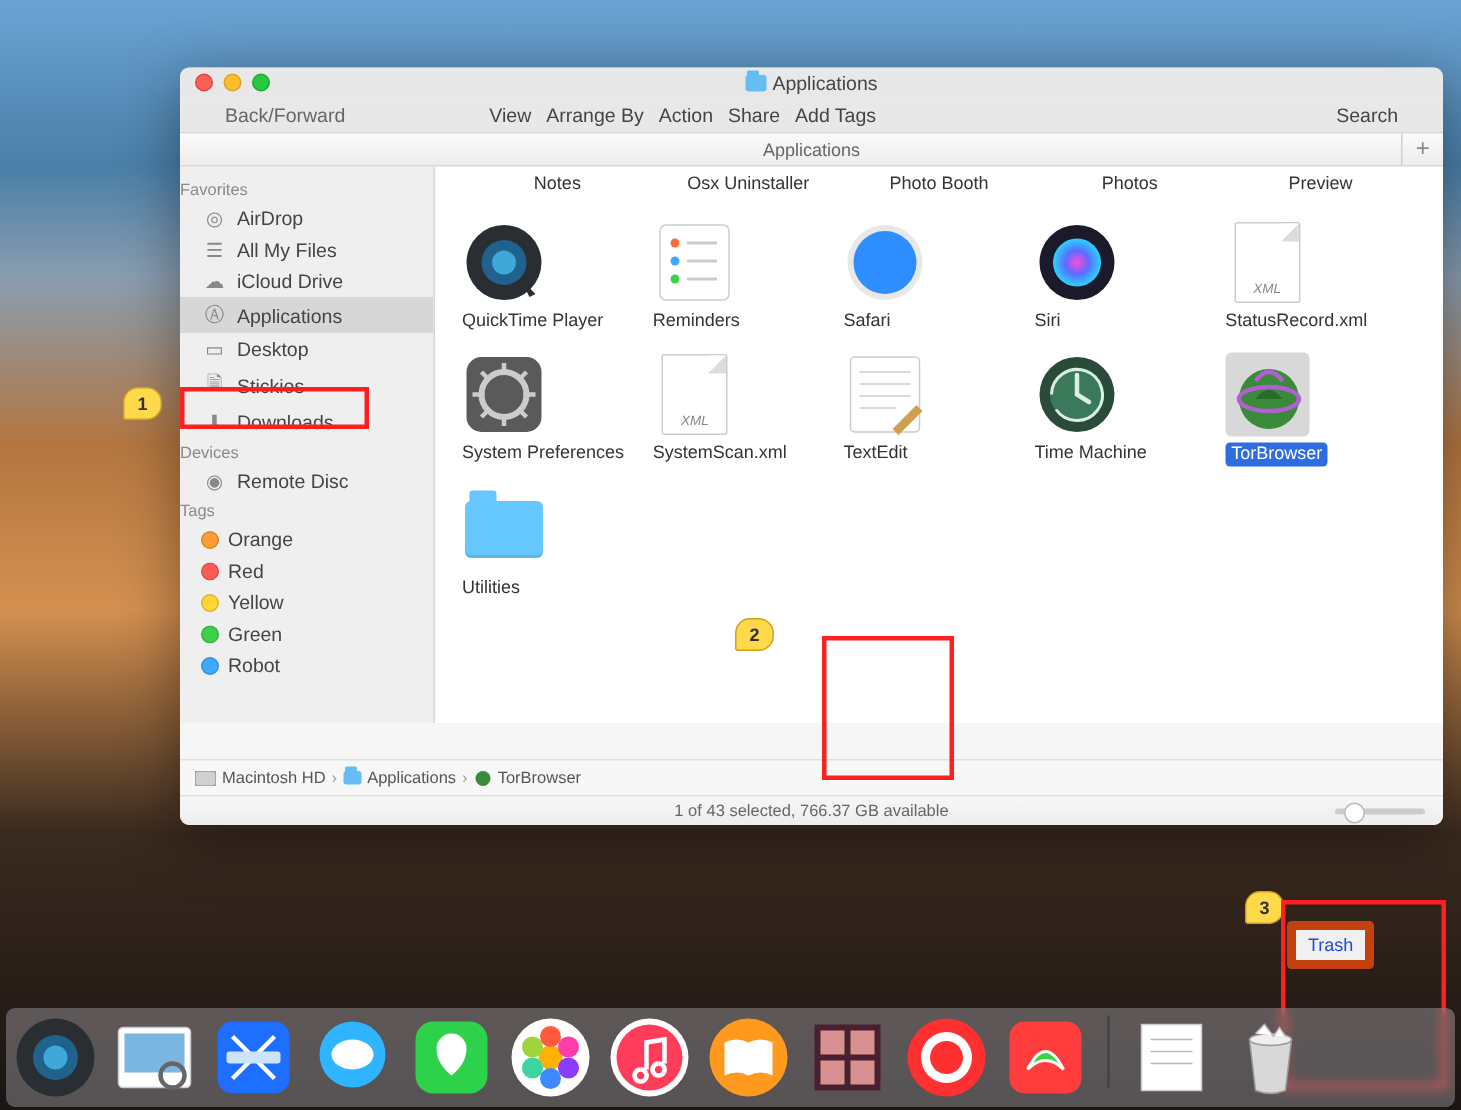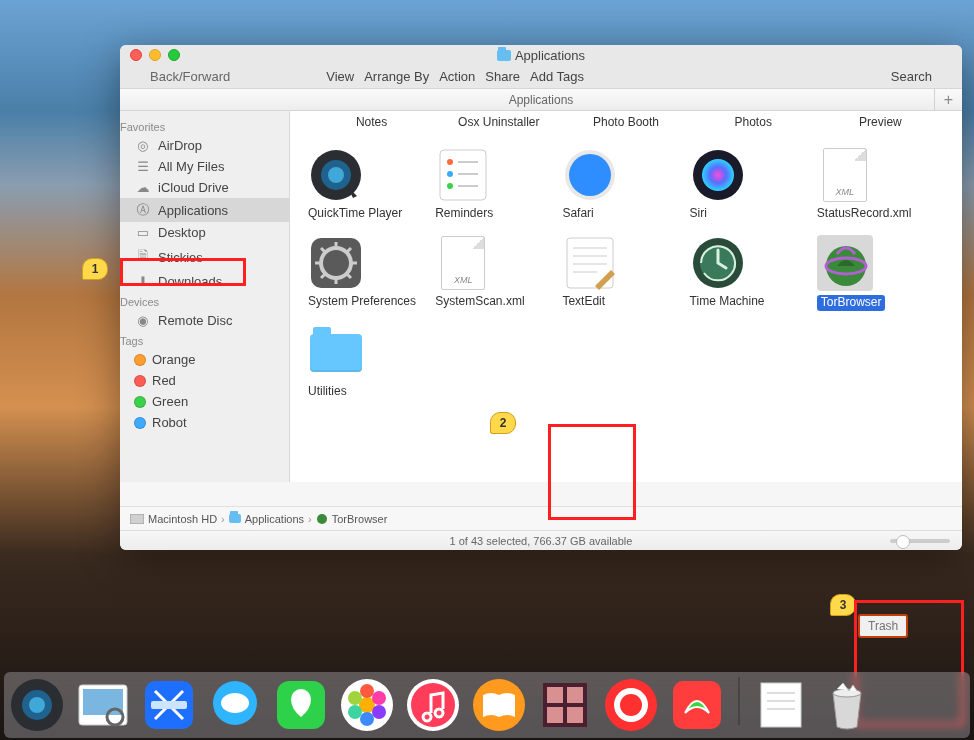--- a/index.html
+++ b/index.html
@@ -69,21 +69,21 @@
 .dock::before { content: ""; position: absolute; left: 4px; right: 4px; bottom: 2px; height: 66px; background: rgba(200,200,210,.35); border-radius: 6px; backdrop-filter: blur(4px); }
 .dock-item { width: 58px; height: 58px; position: relative; display: flex; align-items: center; justify-content: center; }
 .dock-sep { width: 2px; height: 48px; background: rgba(0,0,0,.2); margin: 0 4px; position: relative; align-self: center; }
 
 
 .callout { position: absolute; }
 .callout .bubble { width: 26px; height: 22px; background: #ffd94a; border: 1px solid #d0a020; border-radius: 10px 10px 10px 2px; display: flex; align-items: center; justify-content: center; font-size: 12px; color: #333; font-weight: 600; }
 .redbox { position: absolute; border: 3px solid #fe1f20; }
 
 
-.tooltip { position: absolute; background: #f0f0f0; border: 2px solid #c2410c; border-radius: 3px; padding: 3px 8px; font-size: 12px; color: #737373; }
+.tooltip { position: absolute; background: #f0f0f0; border: 6px solid #c2410c; border-radius: 3px; padding: 3px 8px; font-size: 12px; color: #1d4ed8; }
 
 
 svg { display: block; }
 .folder-icon { width: 18px; height: 14px; background: #66bdf2; border-radius: 2px; position: relative; }
 .folder-icon::before { content: ""; position: absolute; top: -3px; left: 1px; width: 8px; height: 4px; background: #66bdf2; border-radius: 1px 1px 0 0; }
 .folder-big { width: 52px; height: 38px; background: #66c7ff; border-radius: 4px; position: relative; box-shadow: inset 0 -2px 0 rgba(0,0,0,.08); }
 .folder-big::before { content: ""; position: absolute; top: -7px; left: 3px; width: 18px; height: 9px; background: #66c7ff; border-radius: 2px 2px 0 0; }
 
 .xml-doc { width: 44px; height: 54px; background: #fff; border: 1px solid #ccc; border-radius: 2px; position: relative; display: flex; align-items: flex-end; justify-content: center; font-size: 9px; color: #888; padding-bottom: 4px; }
 .xml-doc::before { content: ""; position: absolute; right: 0; top: 0; width: 12px; height: 12px; background: linear-gradient(135deg,#fff 50%,#ddd 50%); }
@@ -164,20 +164,24 @@
       </div>
 
       <div class="side-head">Tags</div>
       <div class="side-item">
           <span class="tagdot" style="background:#ff9d33"></span>
           <span>Orange</span>
         </div>
       <div class="side-item">
           <span class="tagdot" style="background:#ff5c55"></span>
           <span>Red</span>
+        </div>
+      <div class="side-item">
+          <span class="tagdot" style="background:#ffd633"></span>
+          <span>Yellow</span>
         </div>
       <div class="side-item">
           <span class="tagdot" style="background:#3bd24a"></span>
           <span>Green</span>
         </div>
       <div class="side-item">
           <span class="tagdot" style="background:#3fa8ff"></span>
           <span>Robot</span>
         </div>
     </div>

